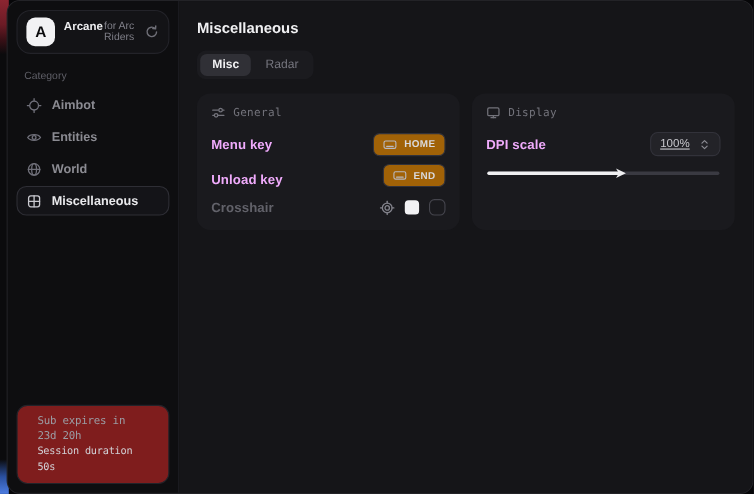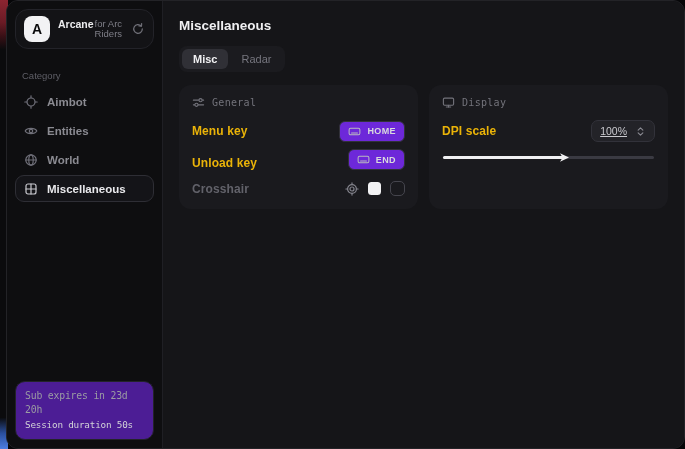--- a/index.html
+++ b/index.html
@@ -31,33 +31,33 @@
   }
   .logo {
     width:26px; height:26px; background:#f2f2f4; color:#0a0a0c;
     border-radius:8px; display:grid; place-items:center;
     font-weight:bold; font-size:14px; flex:none;
   }
   .profile-text { display:flex; flex-direction:row; gap:1px; line-height:1.1; }
   .profile-title { font-size:10.5px; font-weight:bold; color:#ececee; }
   .profile-subtitle { font-size:9.5px; color:#7f7f88; }
   .profile-action { margin-left:auto; color:#6e6e76; display:flex; cursor:pointer; }
-  .category-label { font-size:9.5px; color:#5f5f67; margin:21px 7px 7px; }
+  .category-label { font-size:9.5px; color:#5f5f67; margin:15px 7px 7px; }
   .nav { display:flex; flex-direction:column; gap:2px;font-weight:bold; }
   .nav-item {
     display:flex; align-items:center; gap:9px; height:27px;
     padding:0 8px; border-radius:9px; border:1px solid transparent;
     color:#8b8b92; font-size:11.5px; cursor:pointer;
   }
   .nav-item .nicon { color:#70707a; display:flex; flex:none; }
   .nav-item.active { color:#e9e9ec; border-color:#2e2e35; background:#141418; }
   .nav-item.active .nicon { color:#c9c9cf; }
   .status-card {
-    margin-top:auto; border:1px solid #232329; background:#4c1d95;
-    border-radius:10px; padding:7px 9px 8px;
+    margin-top:auto; border:1px solid #232329; background:#7f1d1d;
+    border-radius:10px; padding:7px 18px 8px;
     font-family:"DejaVu Sans Mono", monospace; line-height:1.45;
   }
   .status-line1 { font-size:9.8px; color:#9b9ca3; letter-spacing:-0.2px; }
   .status-line2 { font-size:9.3px; color:#d2d2d7; font-weight:normal; letter-spacing:-0.2px; }
   
   .main { flex:1; background:#151518; padding:14px 16px; }
   .page-title { font-size:13.5px; font-weight:bold; color:#f0f0f2; margin:3px 0 13px; }
   .tabs {
     display:inline-flex; background:#1b1b1f; border-radius:8px;
     padding:3px; gap:2px;
@@ -71,25 +71,25 @@
   .card {
     width:239px; background:#1a1a1e; border-radius:12px; padding:11px 13px 13px;
   }
   .card-header {
     display:flex; align-items:center; gap:7px; color:#73737b;
     font-family:"DejaVu Sans Mono", monospace; font-size:10px;
     letter-spacing:0.3px; margin-bottom:9px;
   }
   .row { display:flex; align-items:center; justify-content:space-between; height:26px; }
   .row + .row { margin-top:0px;align-items:flex-end; }
-  .row-label { font-size:12px; font-weight:bold; color:#eab308; letter-spacing:0.1px; }
+  .row-label { font-size:12px; font-weight:bold; color:#f0abfc; letter-spacing:0.1px; }
   .row-label.dim { color:#62626a; }
   .keybind {
     display:inline-flex; align-items:center; gap:6px;
-    background:#6d28d9; border:1px solid #32323a; border-radius:6px;
+    background:#a16207; border:1px solid #32323a; border-radius:6px;
     padding:3px 8px; color:#d9d9dd; font-size:9px; font-weight:bold;
     letter-spacing:0.4px; font-family:inherit; cursor:pointer;
   }
   .keybind .kicon { display:flex; color:#b9b9c0; }
   .crosshair-controls { display:flex; align-items:center; gap:9px; }
   .icon-btn { display:flex; background:none; border:none; color:#82828b; cursor:pointer; padding:0; }
   .swatch { width:13px; height:13px; background:#f2f2f4; border-radius:3.5px; cursor:pointer; }
   .checkbox {
     width:15px; height:15px; border:1.5px solid #45454d; border-radius:5px;
     background:transparent; cursor:pointer;

